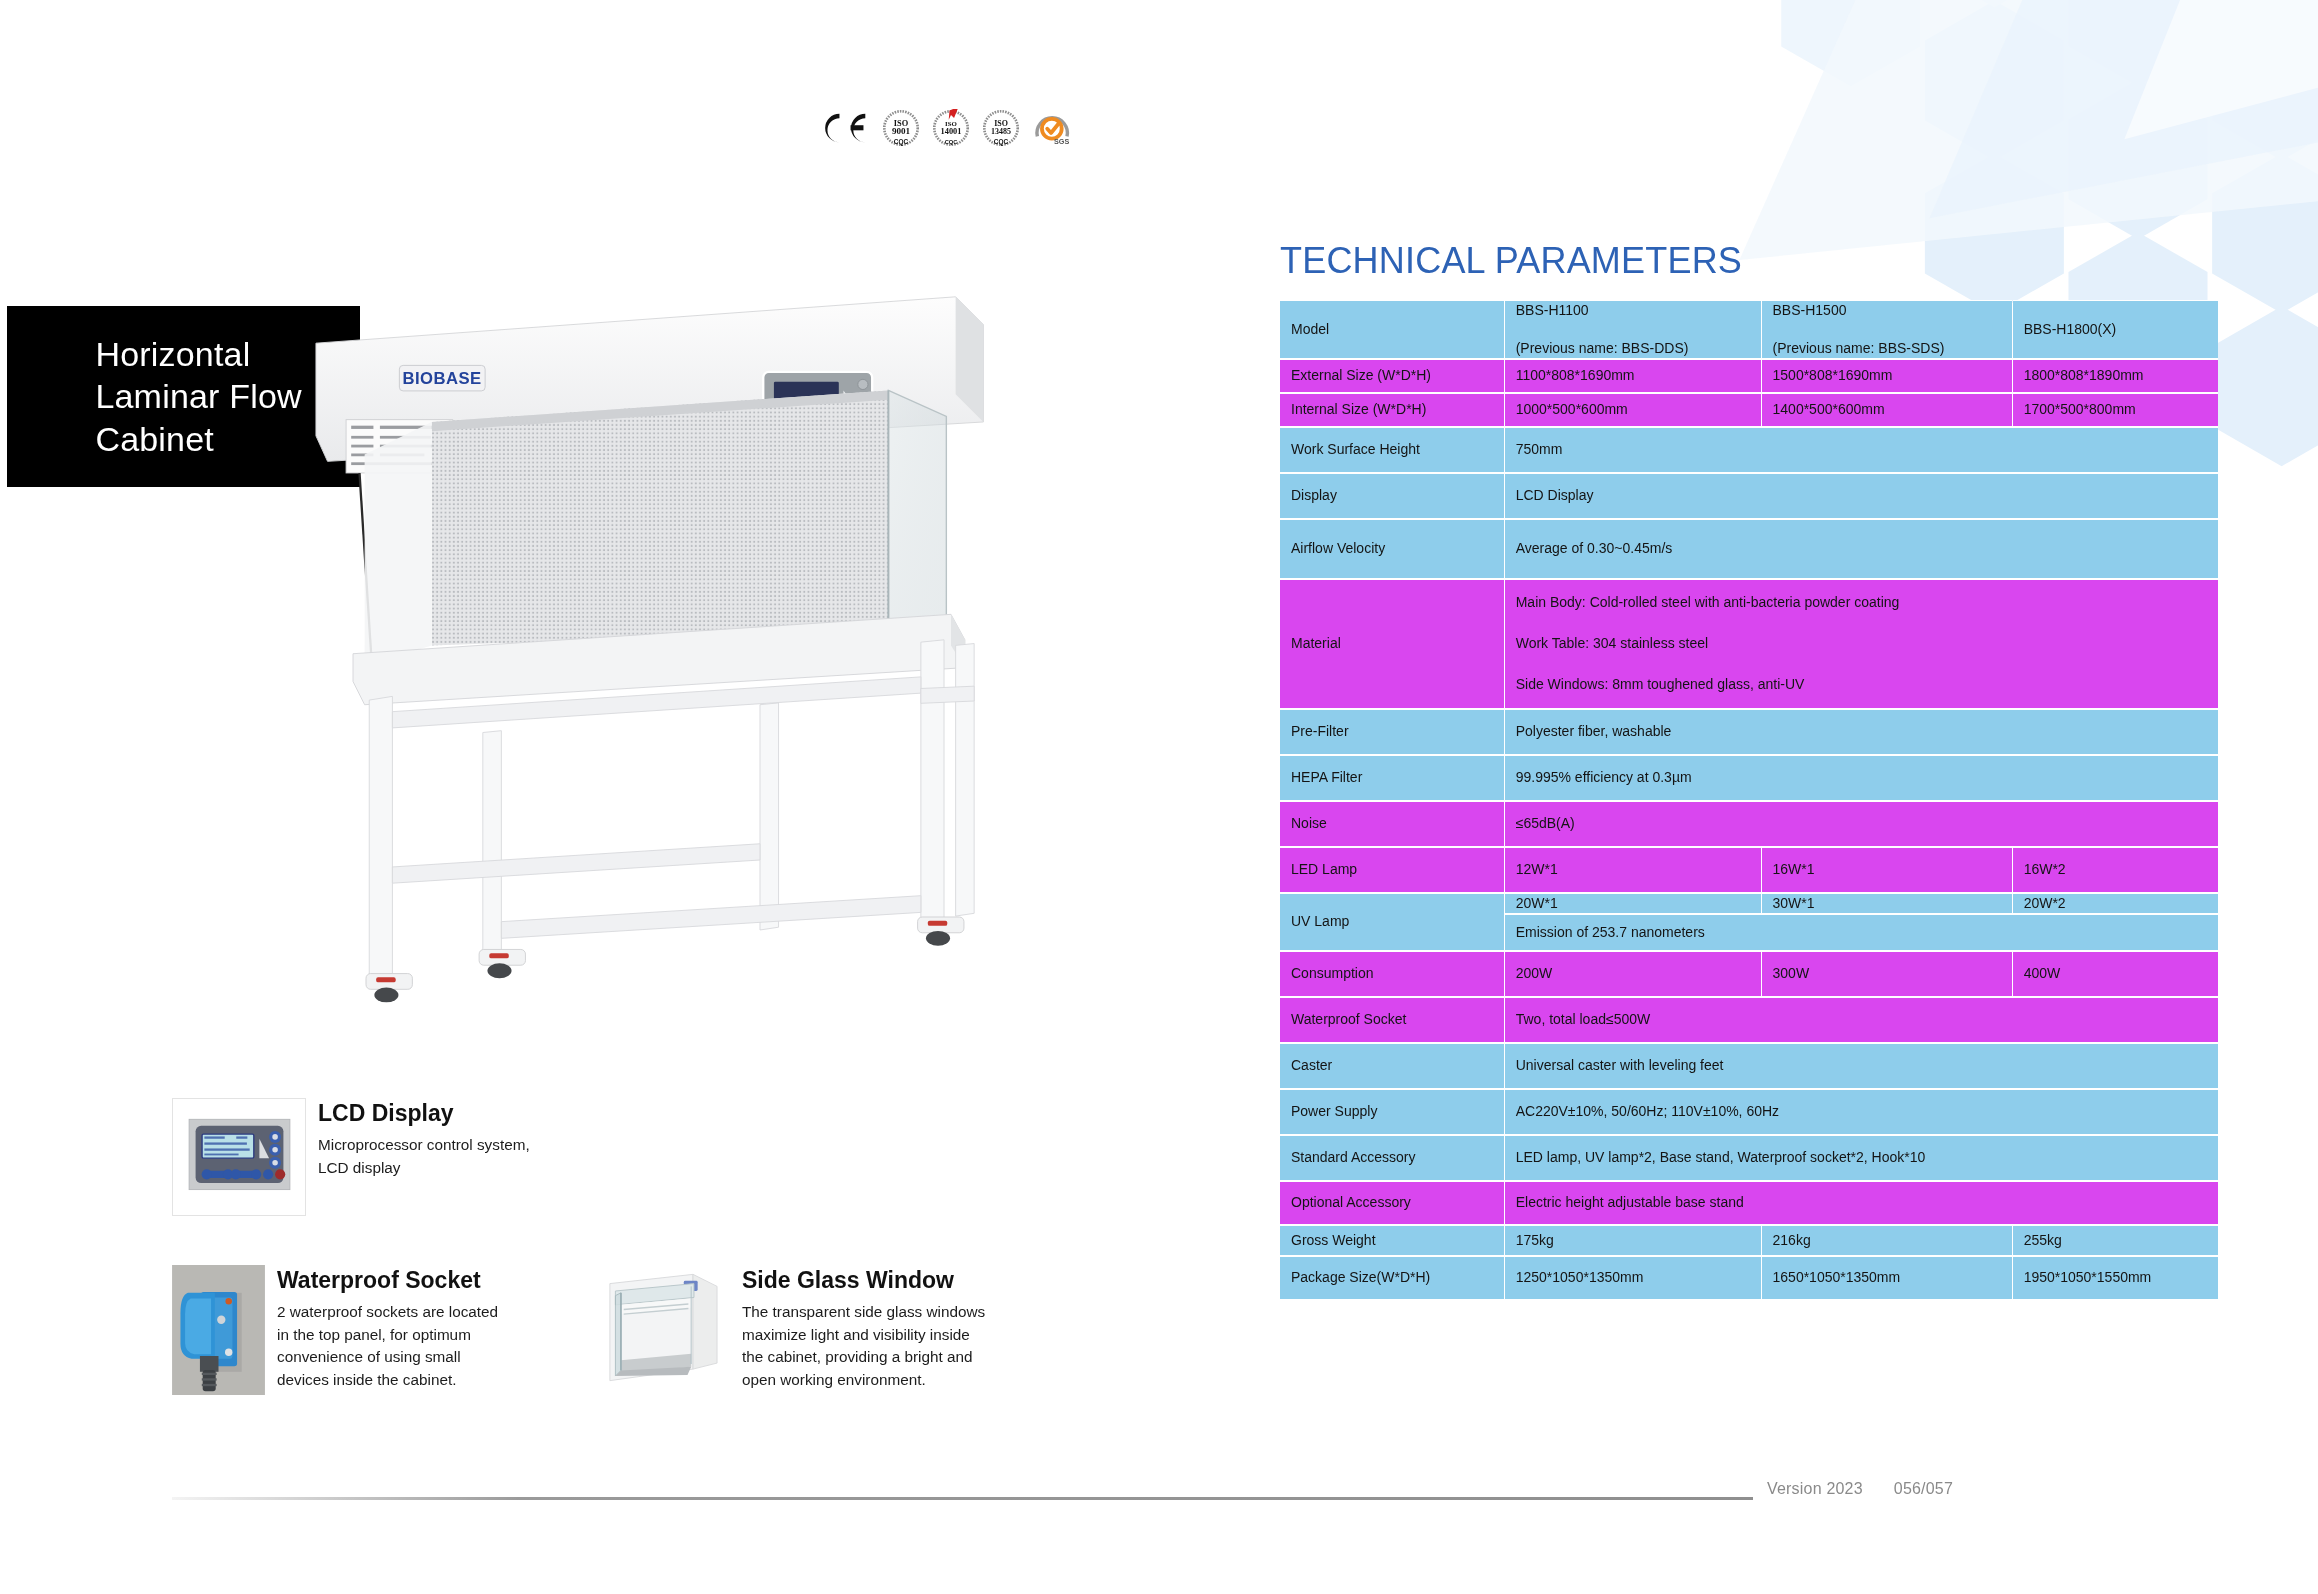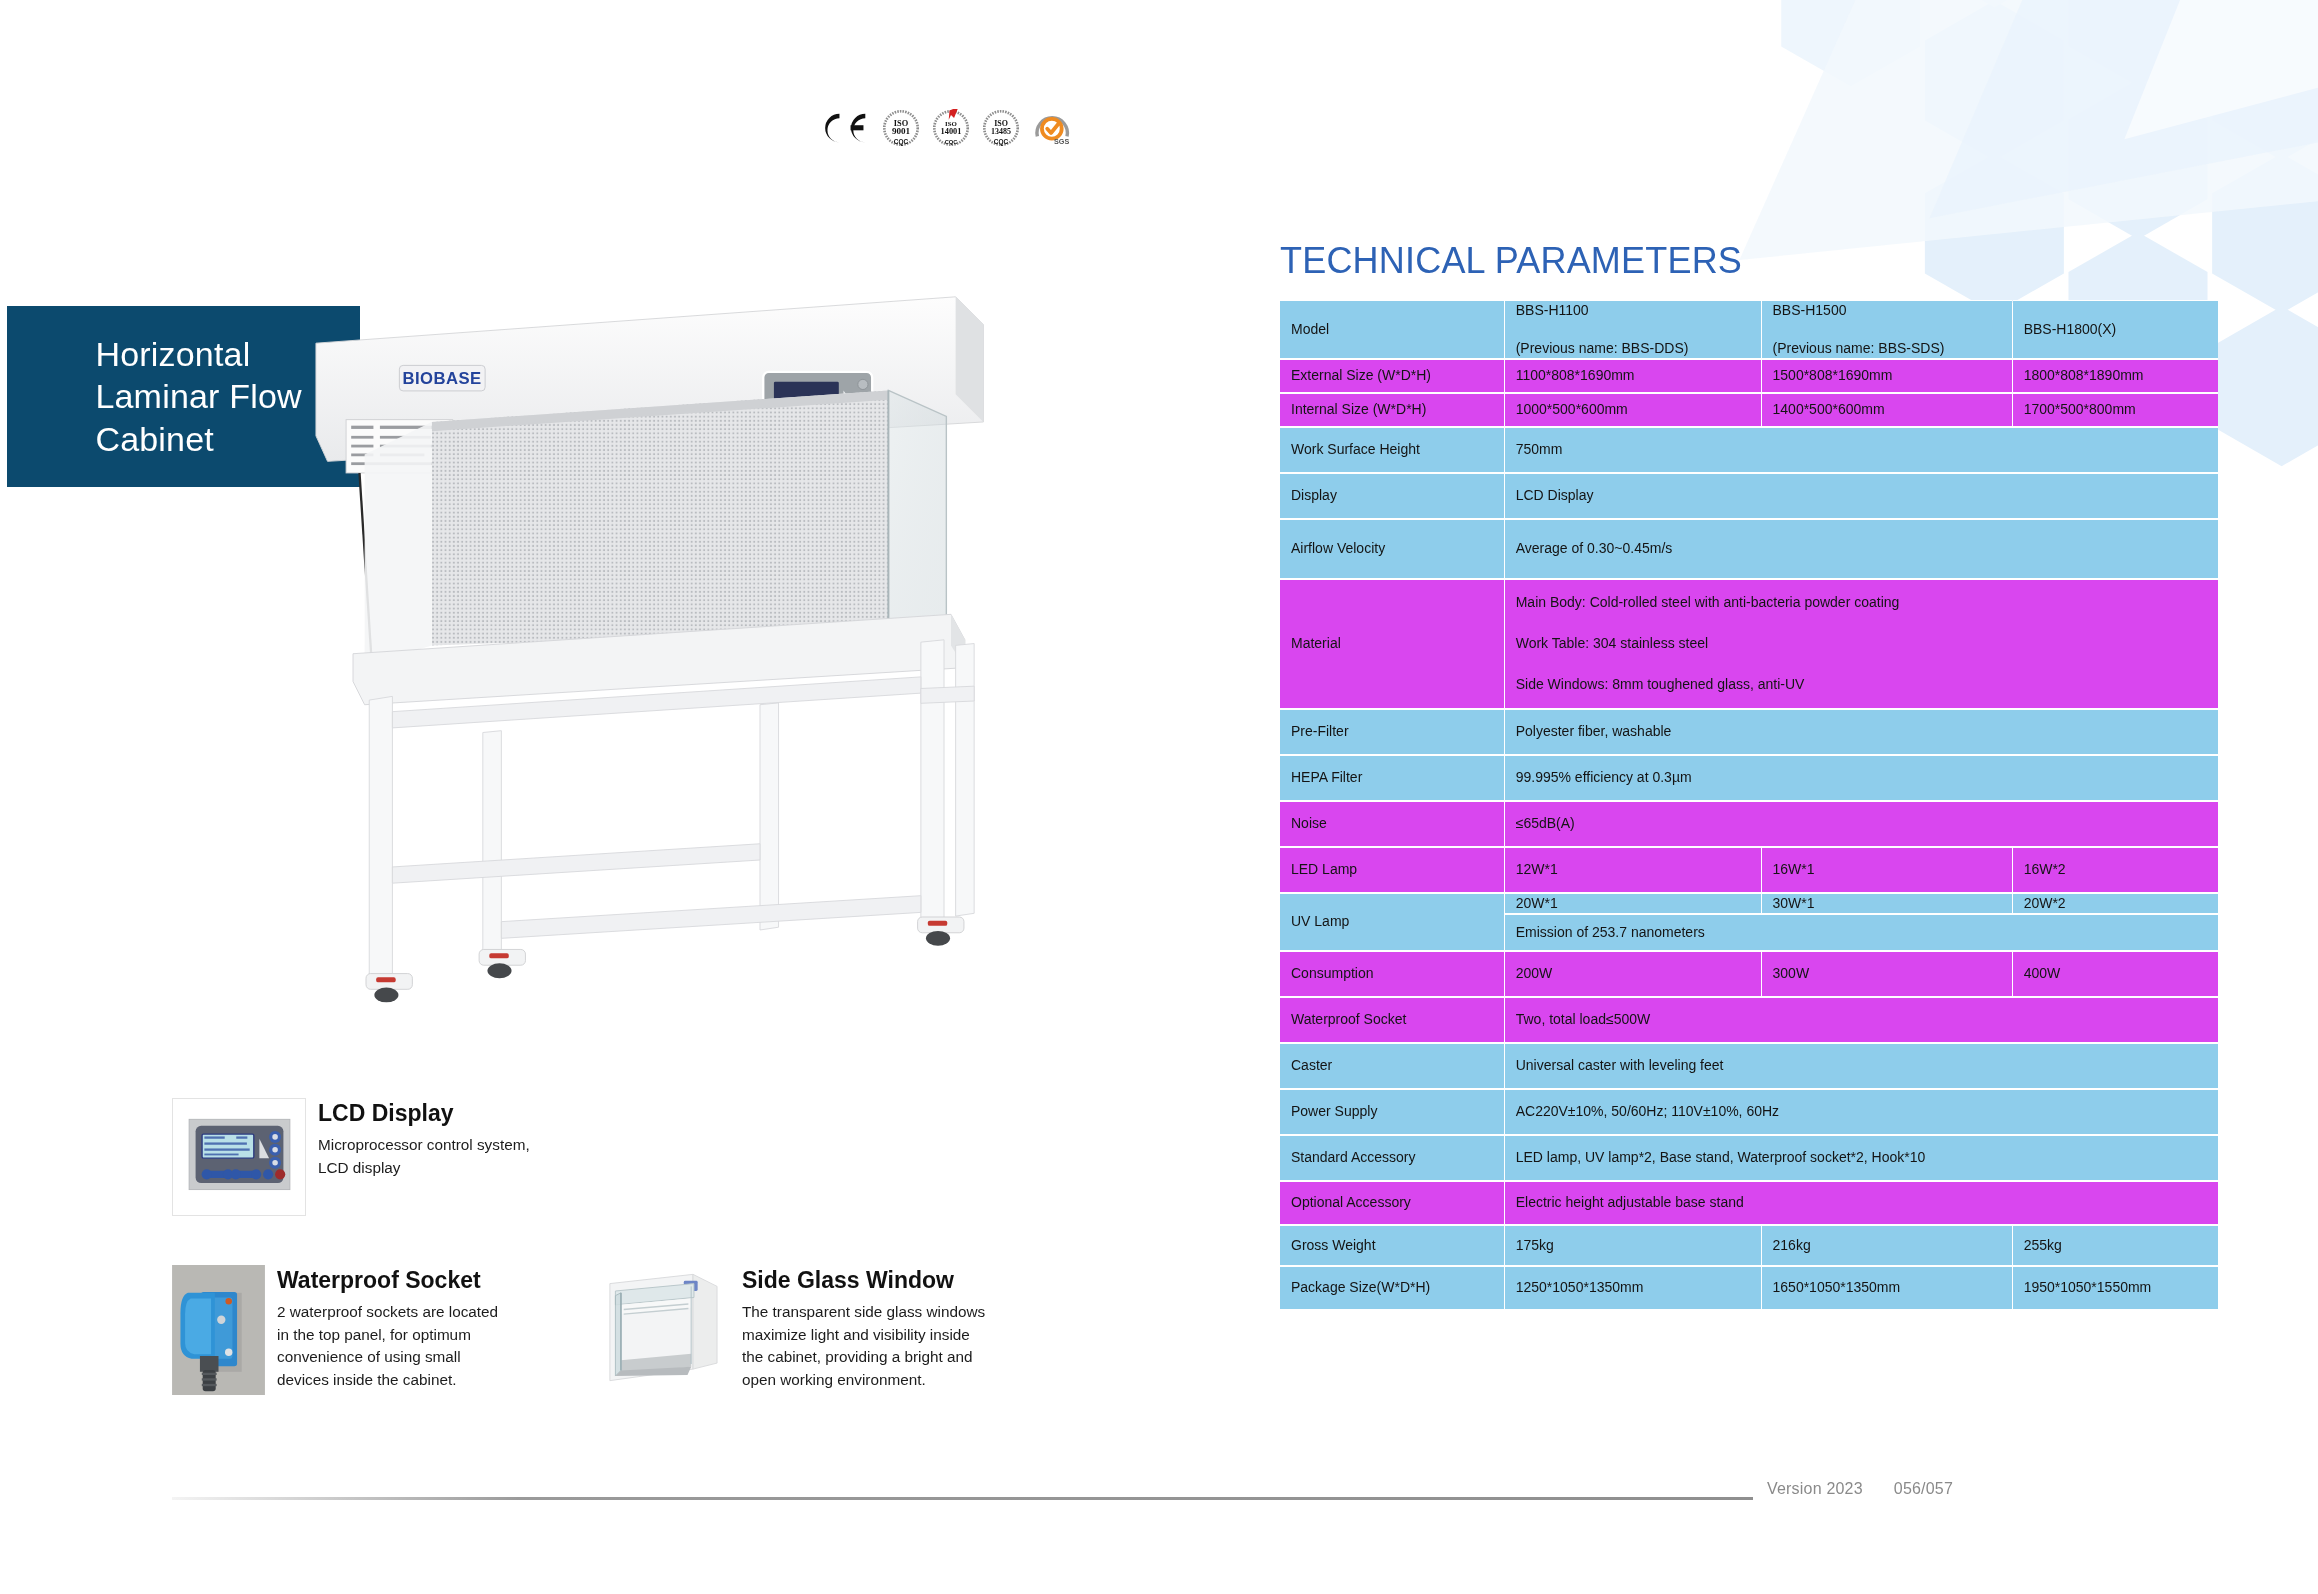--- a/index.html
+++ b/index.html
@@ -27,21 +27,21 @@
   
   #cert-row {
     position: absolute; top: 109px; left: 820px;
     display: flex; align-items: center; gap: 12px; z-index: 5;
   }
   .cert { display: block; }
 
   #title-banner {
     position: absolute; left: 7.4px; top: 306px;
     width: 353px; height: 181px;
-    background: #0c4a6e;
+    background: #000000;
     z-index: 3;
     display: flex; align-items: center;
   }
   #title-banner h1 {
     color: #ffffff;
     font-size: 34px;
     font-weight: 400;
     line-height: 1.24;
     letter-spacing: 0.2px;
     padding-left: 88px;
@@ -509,21 +509,21 @@
       <td class="lbl" style="height:46px">Standard Accessory</td>
       <td colspan="3">LED lamp, UV lamp*2, Base stand, Waterproof socket*2, Hook*10</td>
     </tr>
 
     <tr class="band-lite">
       <td class="lbl" style="height:44px">Optional Accessory</td>
       <td colspan="3">Electric height adjustable base stand</td>
     </tr>
 
     <tr class="band-dark">
-      <td class="lbl" style="height:41px">Gross Weight</td>
+      <td class="lbl" style="height:31px">Gross Weight</td>
       <td class="c1">175kg</td>
       <td class="c2">216kg</td>
       <td class="c3">255kg</td>
     </tr>
 
     <tr class="band-dark">
       <td class="lbl" style="height:44px">Package Size(W*D*H)</td>
       <td class="c1">1250*1050*1350mm</td>
       <td class="c2">1650*1050*1350mm</td>
       <td class="c3">1950*1050*1550mm</td>

